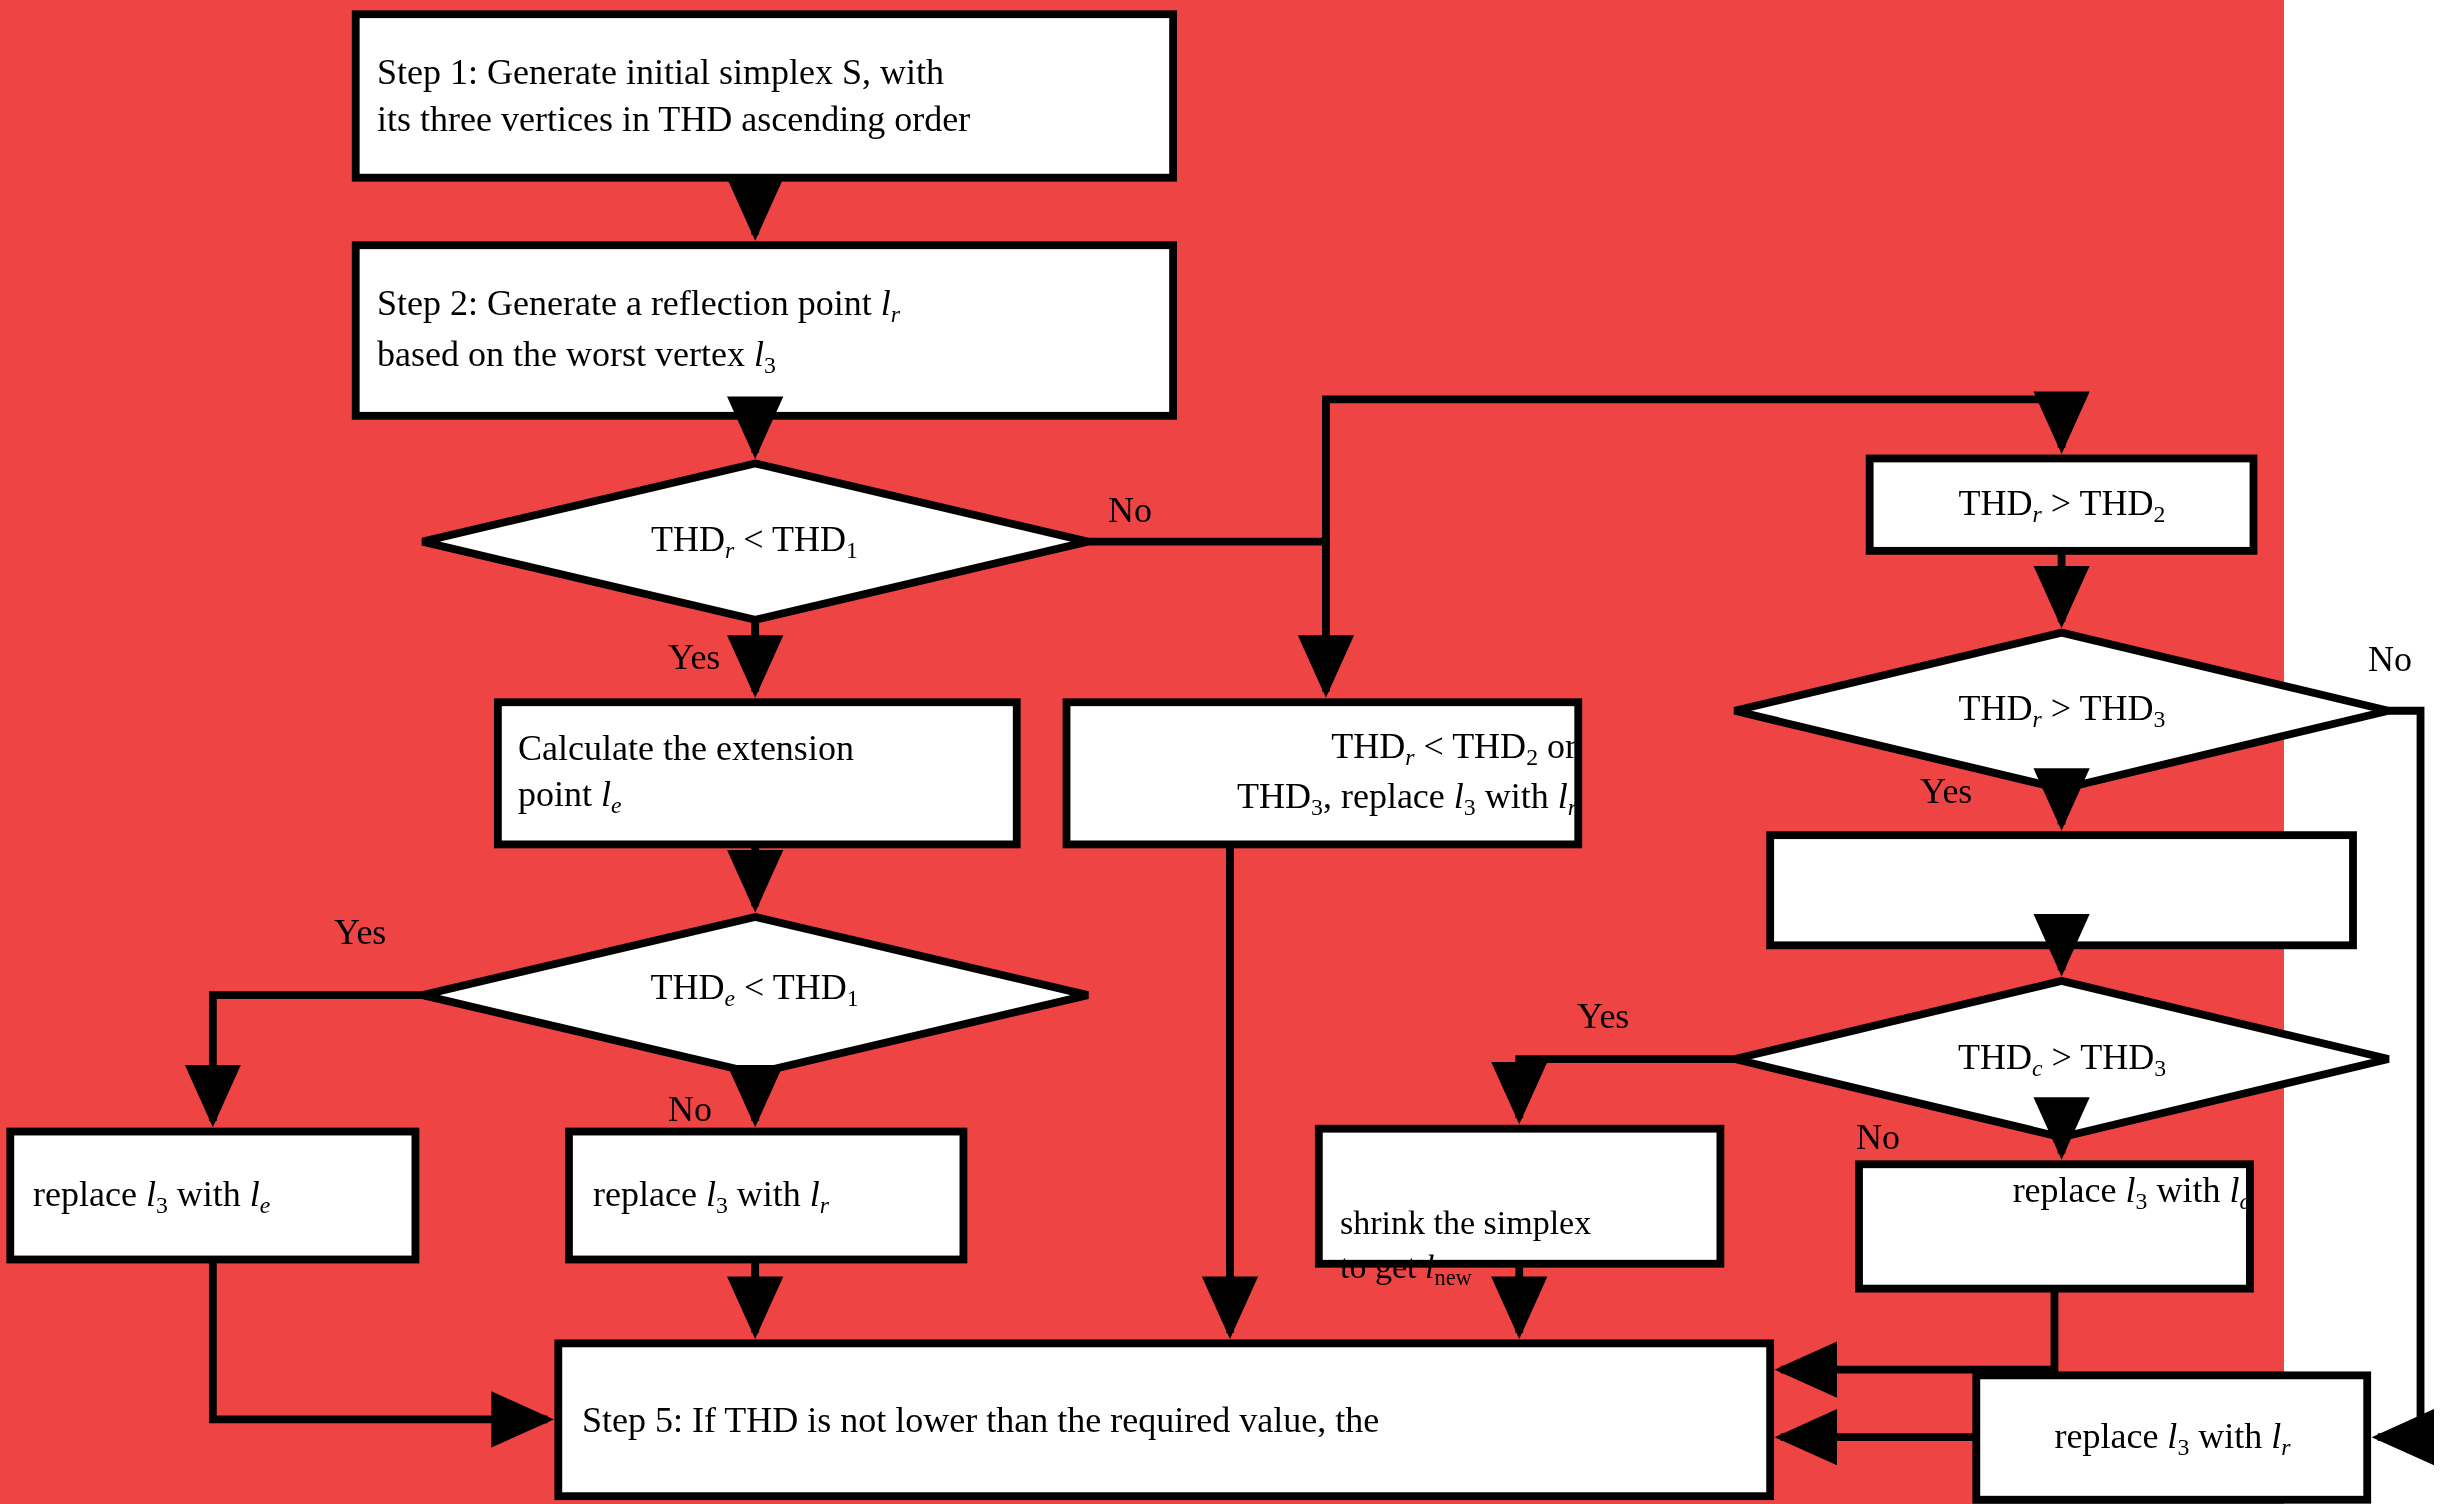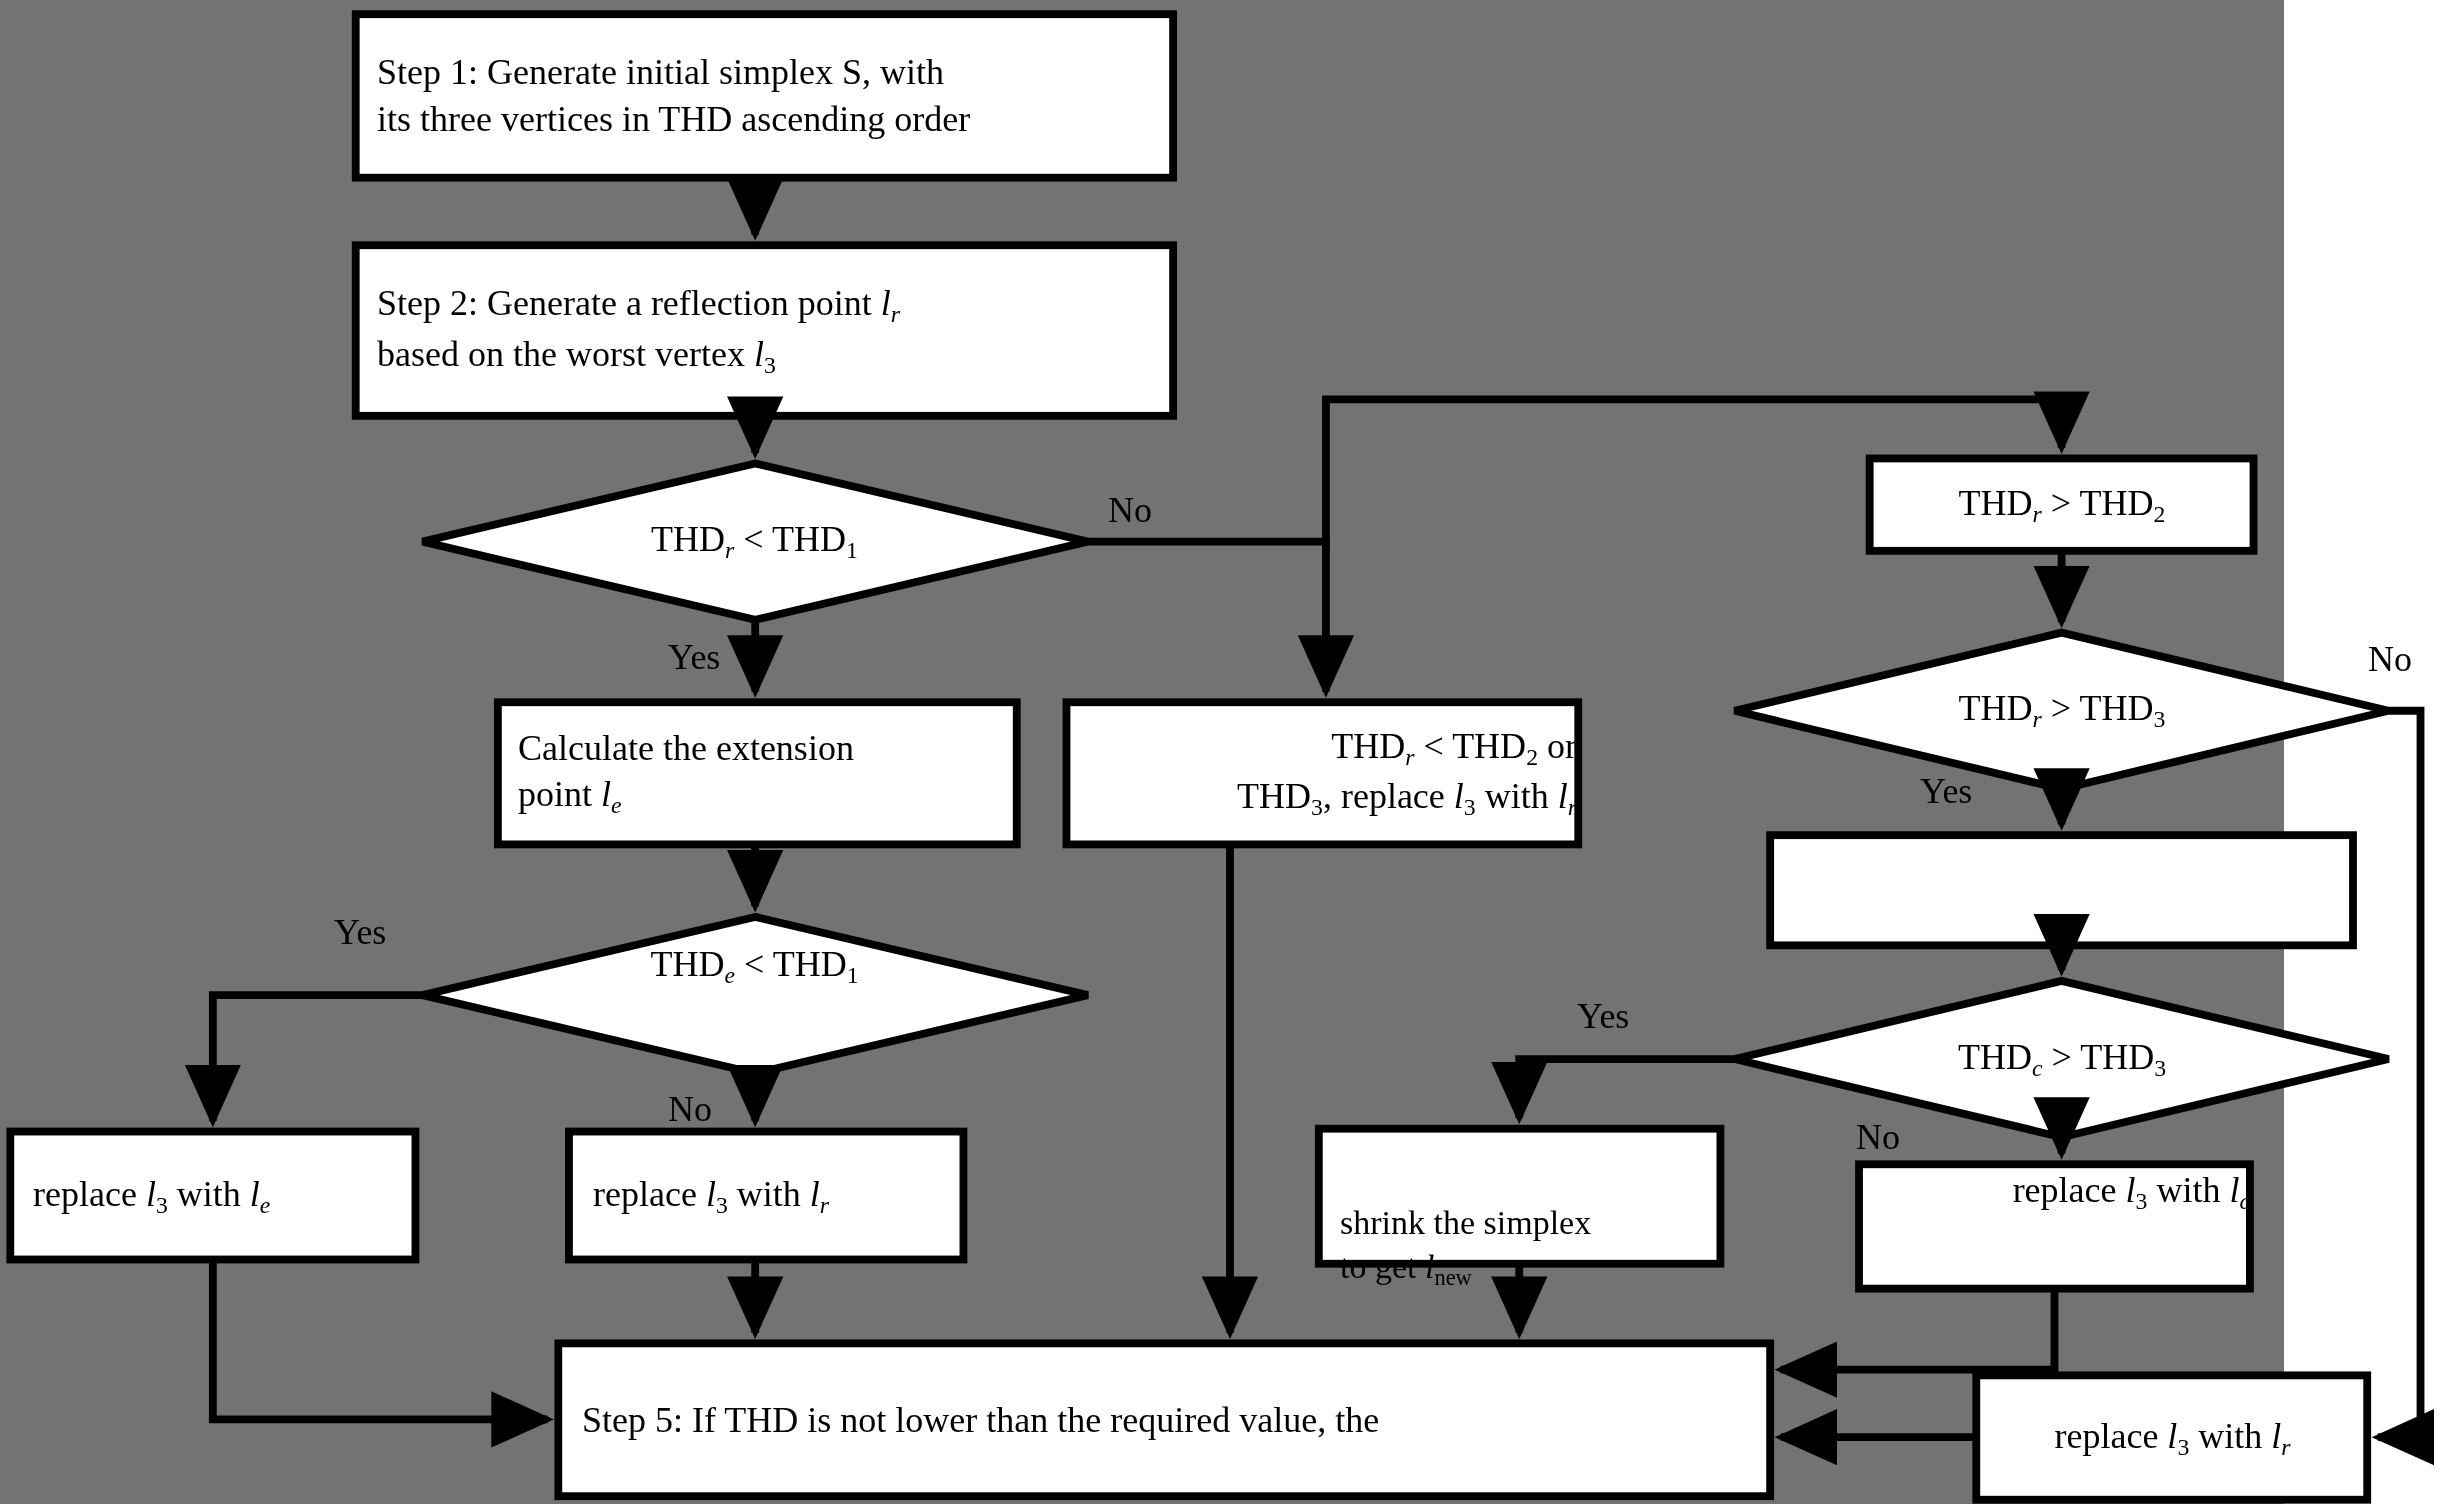--- a/index.html
+++ b/index.html
@@ -1,16 +1,16 @@
 <!DOCTYPE html>
 <html style="font-size:11.4px"><head>
 <meta charset="utf-8">
 <style>
   html,body{margin:0;padding:0;background:#ffffff;}
-  #page{position:relative;width:2284px;height:1504px;background:#737373;
+  #page{position:relative;width:2284px;height:1504px;background:#ef4444;
         font-family:"Liberation Serif","DejaVu Serif",serif;}
   svg{position:absolute;left:0;top:0;width:2450px;height:1504px;}
   .node-text{position:absolute;display:flex;flex-direction:column;justify-content:center;
              color:#000;line-height:1.30;pointer-events:none;}
   .node-text.ctr{align-items:center;text-align:center;}
   .node-text.lft{align-items:flex-start;text-align:left;}
   .lbl{position:absolute;color:#000;white-space:nowrap;}
   .f48{font-size:34px;}
   .f50{font-size:36px;}
   sub{font-size:0.66em;vertical-align:-0.30em;}
@@ -116,21 +116,21 @@
   <div class="node-text lft f50" style="left:518px;top:702px;width:491px;height:142px;">
     <div>Calculate the extension</div>
     <div><span class="rm">point </span><span class="it">l</span><sub class="it">e</sub></div>
   </div>
 
   <div class="node-text lft f50" style="left:1086px;top:702px;width:491px;height:142px;align-items:flex-end;">
     <div><span class="rm">THD</span><sub class="it">r</sub><span class="rm"> &lt; </span><span class="rm">THD</span><sub class="rm">2</sub><span class="rm"> or</span></div>
     <div><span class="rm">THD</span><sub class="rm">3</sub><span class="rm">, replace </span><span class="it">l</span><sub class="rm">3</sub><span class="rm"> with </span><span class="it">l</span><sub class="it">r</sub></div>
   </div>
 
-  <div class="node-text ctr f50" style="left:422px;top:924px;width:665px;height:85px;">
+  <div class="node-text ctr f50" style="left:422px;top:947px;width:665px;height:85px;">
     <div><span class="rm">THD</span><sub class="it">e</sub><span class="rm"> &lt; </span><span class="rm">THD</span><sub class="rm">1</sub></div>
   </div>
 
 
   <div class="node-text ctr f50" style="left:1735px;top:1017px;width:654px;height:85px;">
     <div><span class="rm">THD</span><sub class="it">c</sub><span class="rm"> &gt; </span><span class="rm">THD</span><sub class="rm">3</sub></div>
   </div>
 
   <div class="node-text lft f50" style="left:33px;top:1132px;width:384px;height:128px;">
     <div><span class="rm">replace </span><span class="it">l</span><sub class="rm">3</sub><span class="rm"> with </span><span class="it">l</span><sub class="it">e</sub></div>

